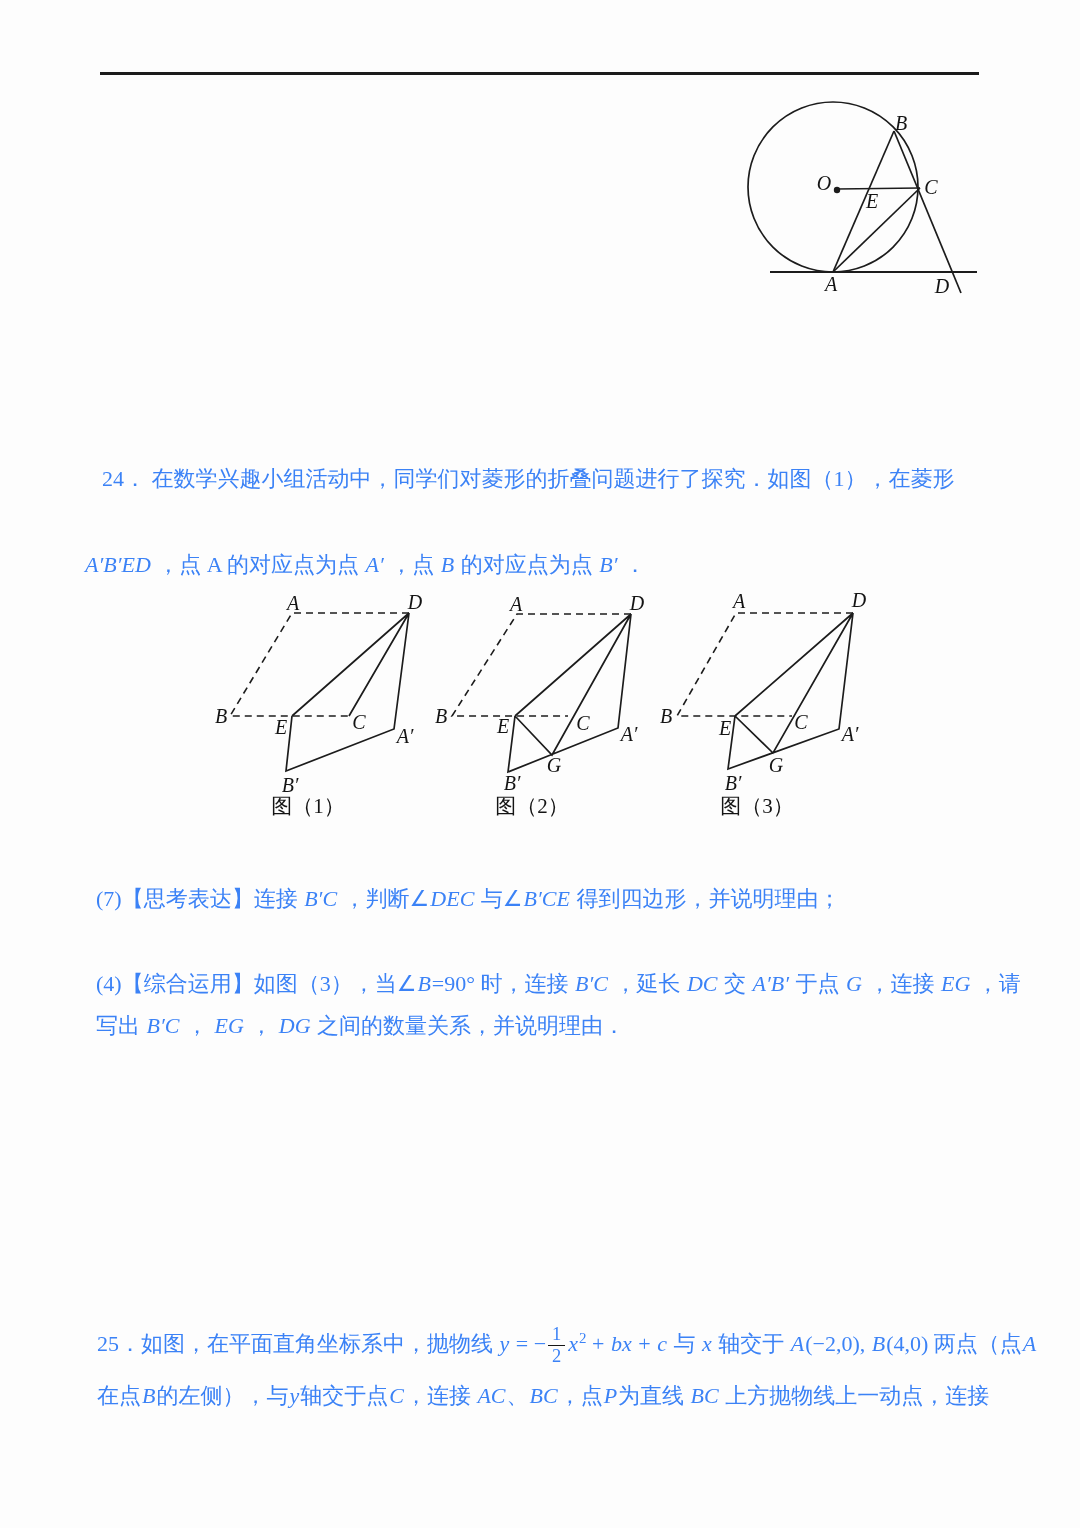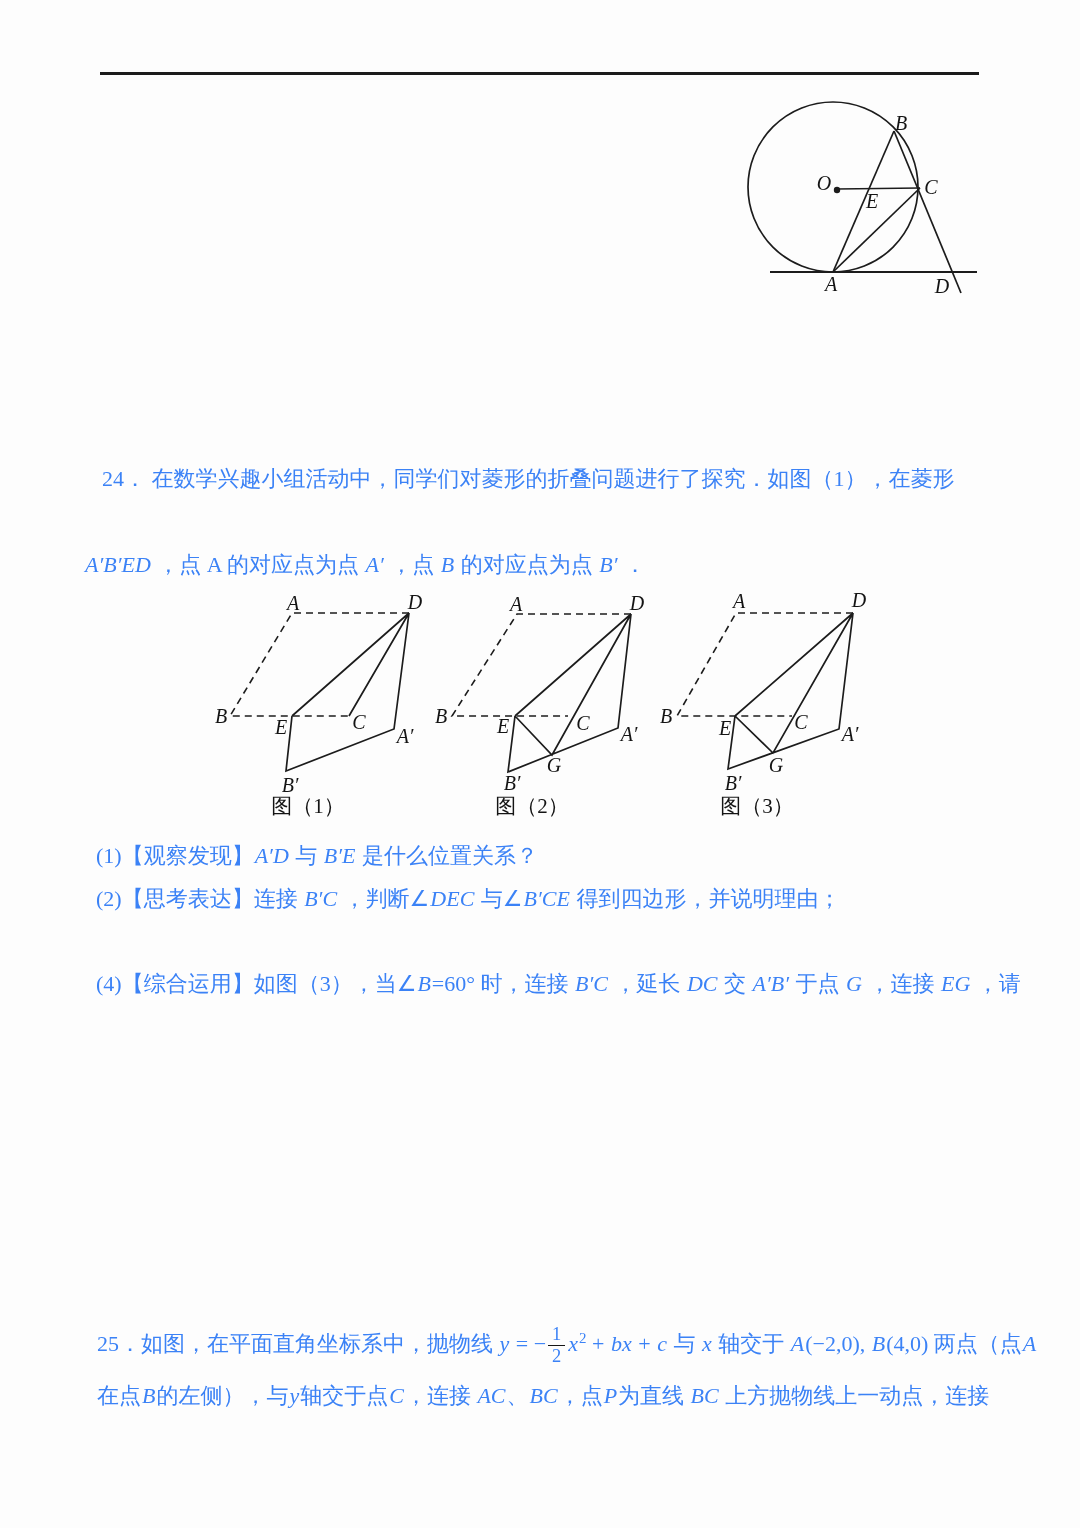--- a/index.html
+++ b/index.html
@@ -85,20 +85,20 @@
       <text x="666" y="723" text-anchor="middle">B</text>
       <text x="725" y="735" text-anchor="middle">E</text>
       <text x="801" y="729" text-anchor="middle">C</text>
       <text x="776" y="772" text-anchor="middle">G</text>
       <text x="850" y="741" text-anchor="middle">A′</text>
       <text x="733" y="790" text-anchor="middle">B′</text>
       <text class="cap" x="757" y="813" text-anchor="middle">图（3）</text>
     </g>
   </svg>
 
-  <div class="tline" style="left:96px;top:843px"><span>(1)【观察发现】</span><span class="var">A′D</span><span> 与 </span><span class="var">B′E</span><span> 是什么位置关系？</span></div>
-  <div class="tline" style="left:96px;top:886px"><span>(2)【思考表达】连接 </span><span class="var">B′C</span><span> ，判断∠</span><span class="var">DEC</span><span> 与∠</span><span class="var">B′CE</span><span>  得到四边形，并说明理由；</span></div>
-  <div class="tline" style="left:96px;top:971px"><span>(4)【综合运用】如图（3），当∠</span><span class="var">B</span><span>=60°  时，连接 </span><span class="var">B′C</span><span> ，延长 </span><span class="var">DC</span><span> 交 </span><span class="var">A′B′</span><span> 于点 </span><span class="var">G</span><span> ，连接 </span><span class="var">EG</span><span> ，请</span></div>
+  <div class="tline" style="left:96px;top:886px"><span>(7)【思考表达】连接 </span><span class="var">B′C</span><span> ，判断∠</span><span class="var">DEC</span><span> 与∠</span><span class="var">B′CE</span><span>  得到四边形，并说明理由；</span></div>
+  <div class="tline" style="left:96px;top:971px"><span>(4)【综合运用】如图（3），当∠</span><span class="var">B</span><span>=90°  时，连接 </span><span class="var">B′C</span><span> ，延长 </span><span class="var">DC</span><span> 交 </span><span class="var">A′B′</span><span> 于点 </span><span class="var">G</span><span> ，连接 </span><span class="var">EG</span><span> ，请</span></div>
+  <div class="tline" style="left:96px;top:1013px"><span>写出 </span><span class="var">B′C</span><span> ， </span><span class="var">EG</span><span> ， </span><span class="var">DG</span><span> 之间的数量关系，并说明理由．</span></div>
 
   <div class="tline" style="left:97px;top:1325px;line-height:30px"><span>25．如图，在平面直角坐标系中，抛物线 </span><span class="var">y</span><span> = −</span><span class="frac"><span class="num">1</span><span class="den">2</span></span><span class="var">x</span><sup>2</sup><span> + </span><span class="var">bx</span><span> + </span><span class="var">c</span><span> 与 </span><span class="var">x</span><span> 轴交于 </span><span class="var">A</span><span>(−2,0), </span><span class="var">B</span><span>(4,0) 两点（点</span><span class="var">A</span></div>
   <div class="tline" style="left:97px;top:1383px"><span>在点</span><span class="var">B</span><span>的左侧），与</span><span class="var">y</span><span>轴交于点</span><span class="var">C</span><span>，连接 </span><span class="var">AC</span><span>、</span><span class="var">BC</span><span>，点</span><span class="var">P</span><span>为直线 </span><span class="var">BC</span><span> 上方抛物线上一动点，连接</span></div>
 
 </div>
 
 </body></html>

